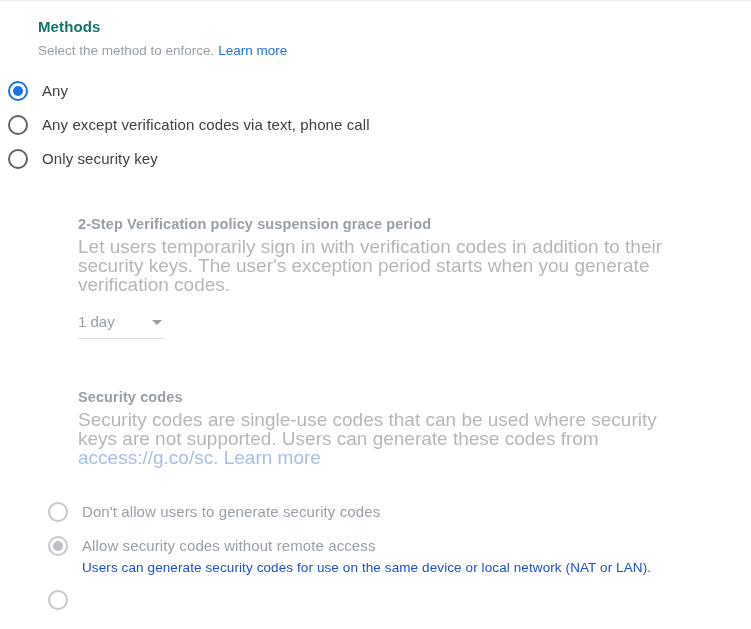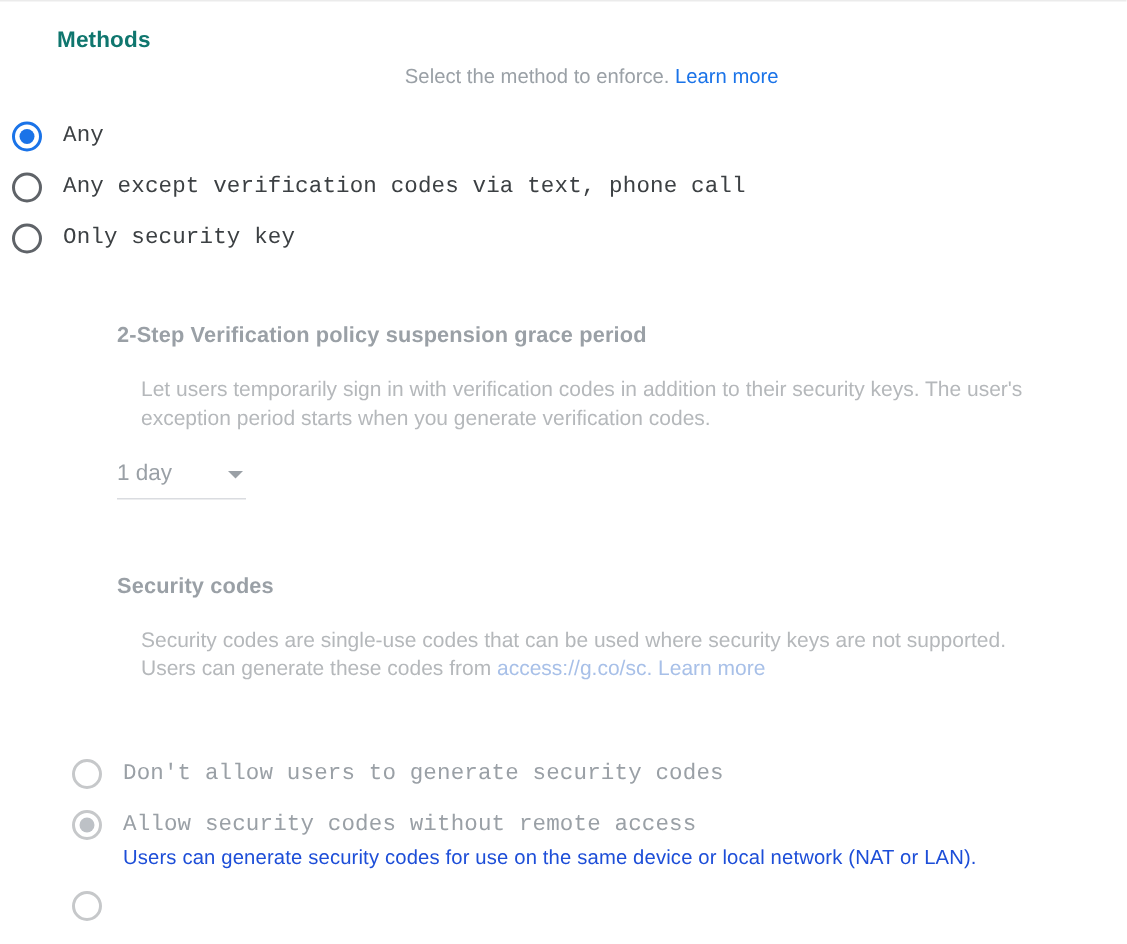--- a/index.html
+++ b/index.html
@@ -33,21 +33,20 @@
     color: #0f766e;
     letter-spacing: .1px;
     margin: 0 0 4px 0;
     line-height: 20px;
   }
   .section-sub {
     font-size: 13.5px;
     color: #9aa0a6;
     line-height: 19px;
     margin: 0;
-    text-align: center;
   }
   .link {
     color: #1a73e8;
     text-decoration: none;
     cursor: pointer;
   }
   .link.muted {
     color: #a8c0e8;
   }
 
@@ -93,21 +92,21 @@
   }
 
   .radio-label {
     font-size: 15px;
     line-height: 22px;
     color: #3c4043;
     letter-spacing: .1px;
   }
   .radio-label.disabled { color: #9aa0a6; }
 
-  .radio-text { display: block; font-family: Liberation Mono, monospace; }
+  .radio-text { display: block; }
   .radio-desc {
     display: block;
     font-size: 13.5px;
     line-height: 19px;
     color: #1d4ed8;
     margin-top: 1px;
     max-width: 590px;
   }
 
   
@@ -116,24 +115,24 @@
   }
   .sub-title {
     font-size: 14.5px;
     font-weight: bold;
     color: #9aa0a6;
     line-height: 20px;
     margin: 0 0 3px 0;
     letter-spacing: .1px;
   }
   .sub-desc {
-    font-size: 14px;
+    font-size: 19px;
     color: #b5b8bb;
     line-height: 19px;
-    margin: 16px;
+    margin: 0;
     max-width: 595px;
   }
 
   
   .select-wrap {
     margin-top: 18px;
     width: 86px;
     border-bottom: 1px solid #dadce0;
     padding-bottom: 6px;
     display: flex;

